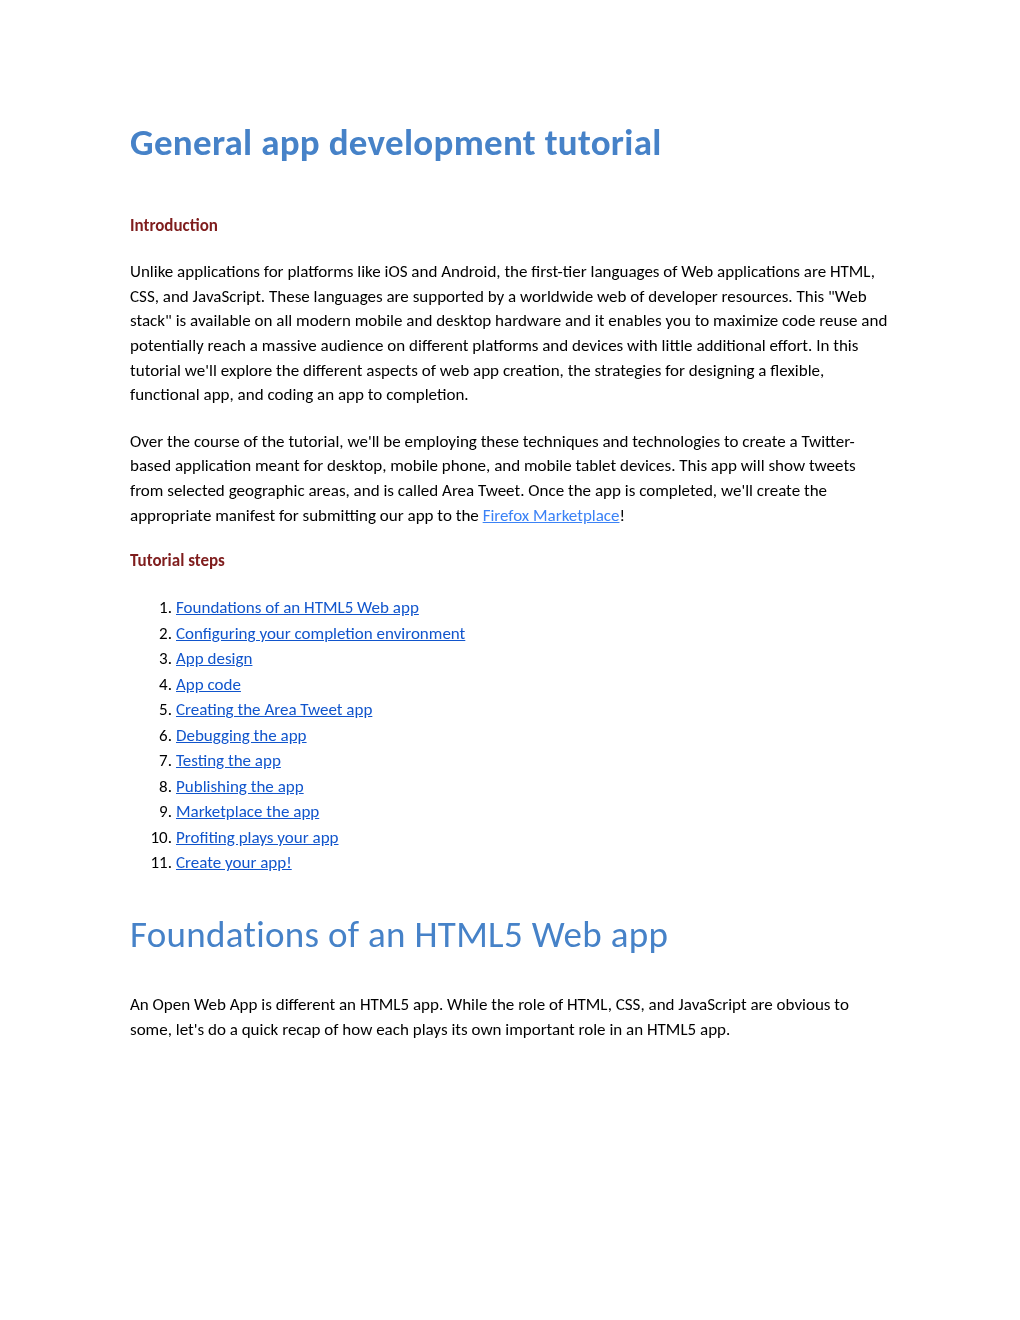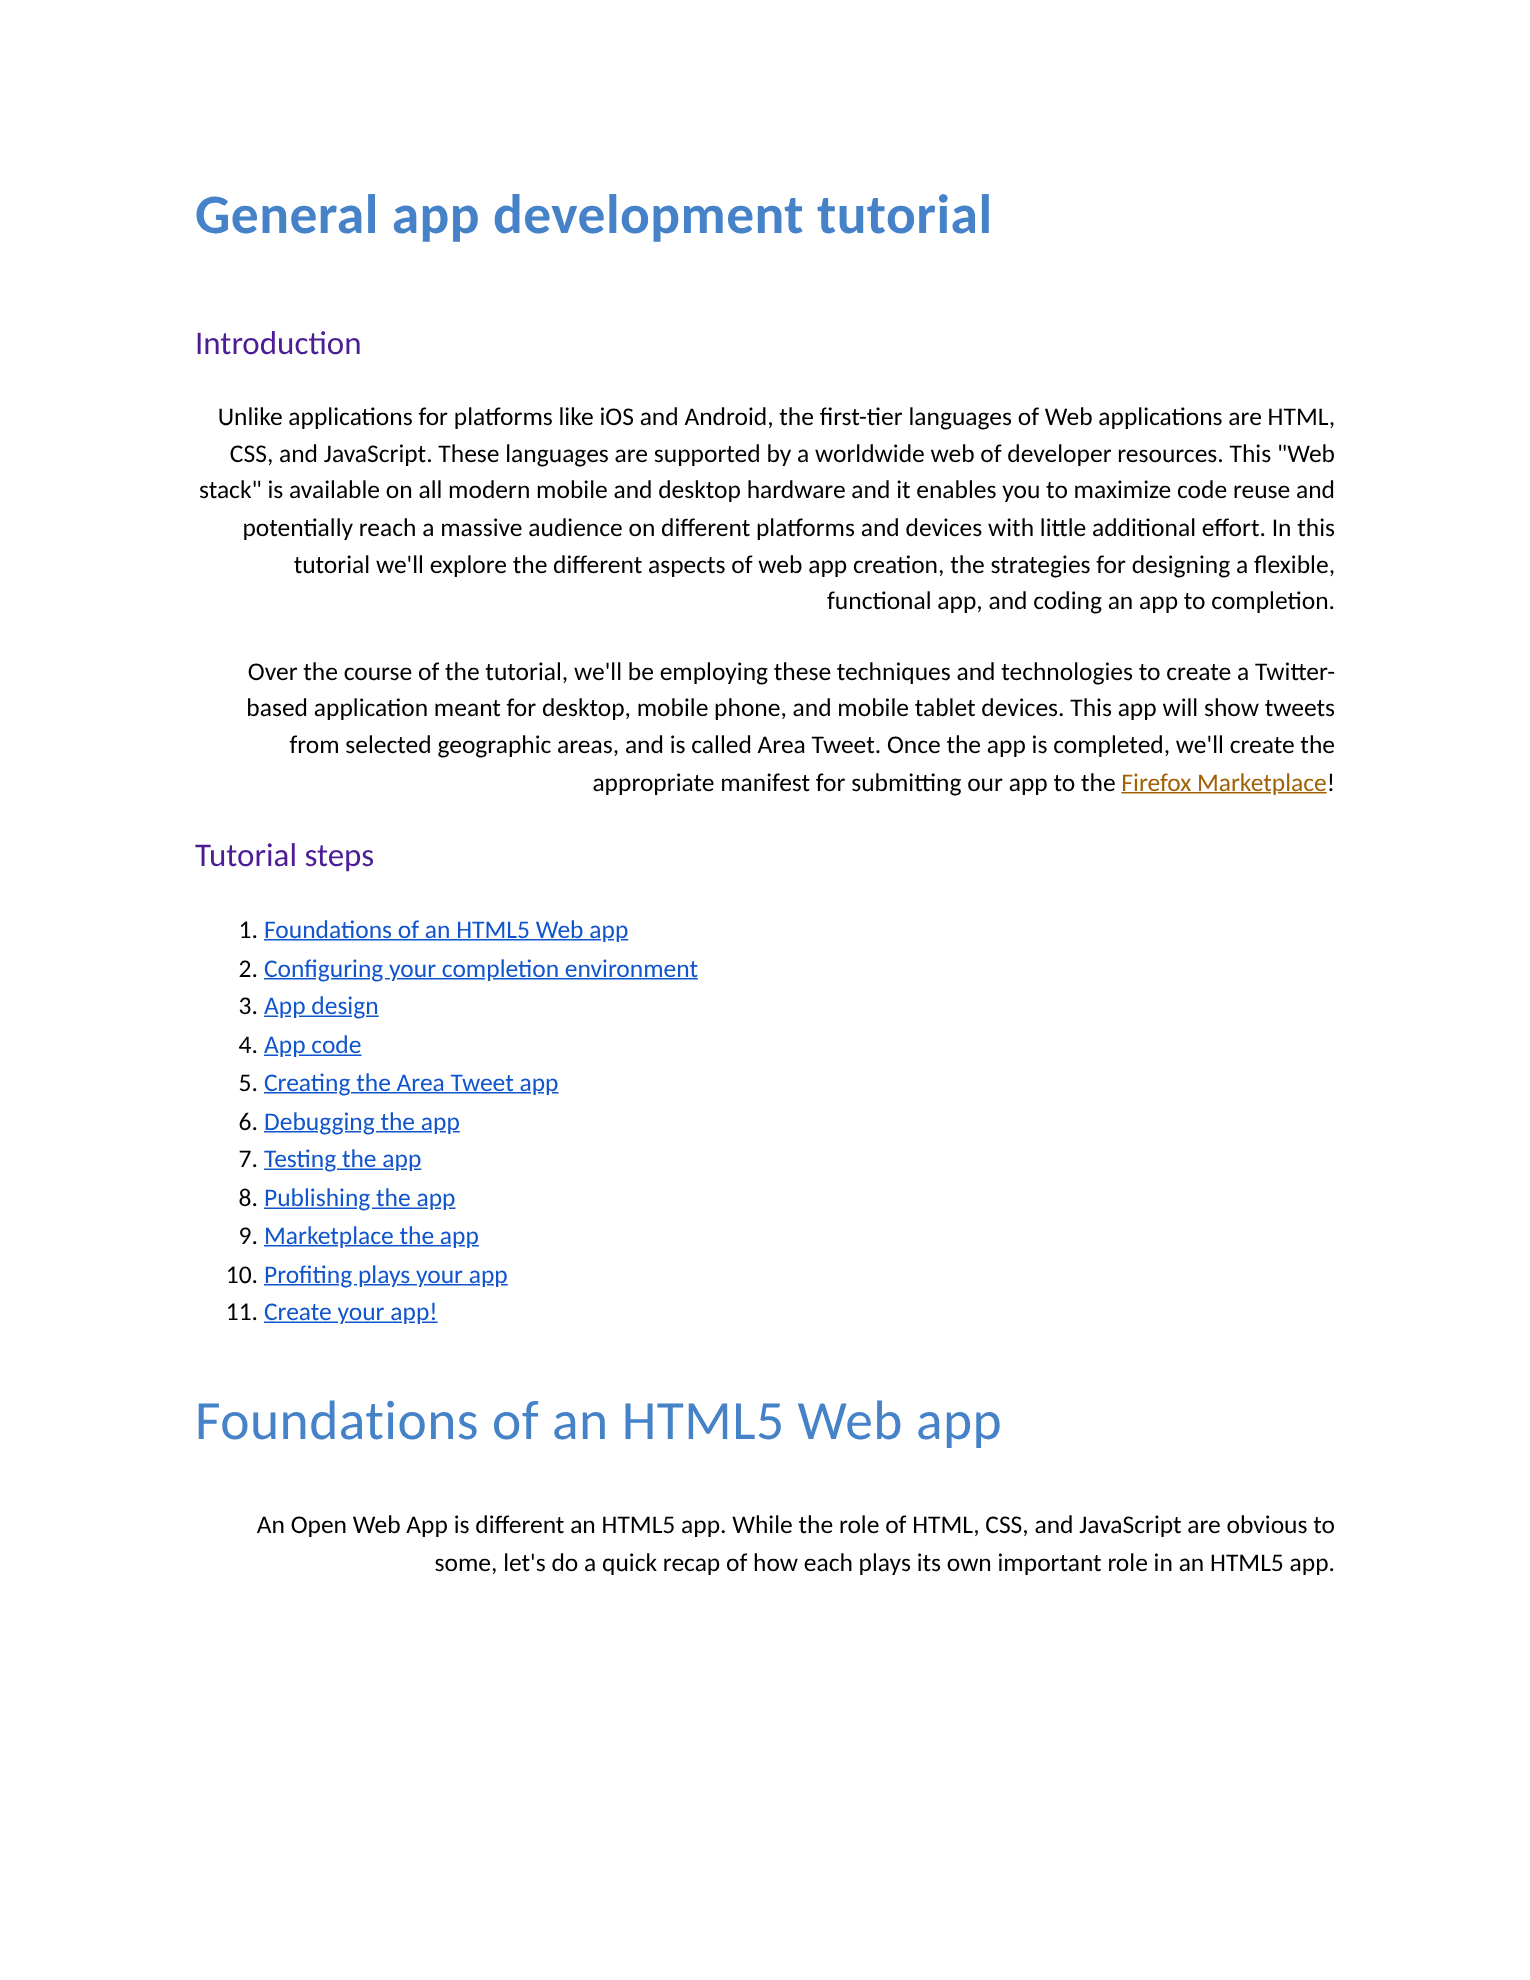--- a/index.html
+++ b/index.html
@@ -16,42 +16,41 @@
       color: #000000;
     }
     h1 {
       font-size: 37px;
       font-weight: 700;
       color: #4682c8;
       margin-bottom: 50px;
       letter-spacing: 0.3px;
     }
     h2.subheading {
-      font-size: 22px;
-      font-weight: 400;
-      color: #4c1d95;
+      font-size: 17px;
+      font-weight: 700;
+      color: #7f1d1d;
       margin-bottom: 24px;
     }
     h2.section-heading {
       font-size: 37px;
       font-weight: 400;
       color: #4682c8;
       margin-top: 36px;
       margin-bottom: 36px;
       letter-spacing: 0.3px;
     }
     p {
       font-size: 17px;
       line-height: 1.45;
       color: #000000;
       margin-bottom: 22px;
-      text-align: right;
     }
     a {
-      color: #a16207;
+      color: #3b82f6;
     }
     ol {
       list-style: none;
       counter-reset: item;
       padding-left: 46px;
       margin-bottom: 10px;
     }
     ol li {
       counter-increment: item;
       font-size: 17px;

